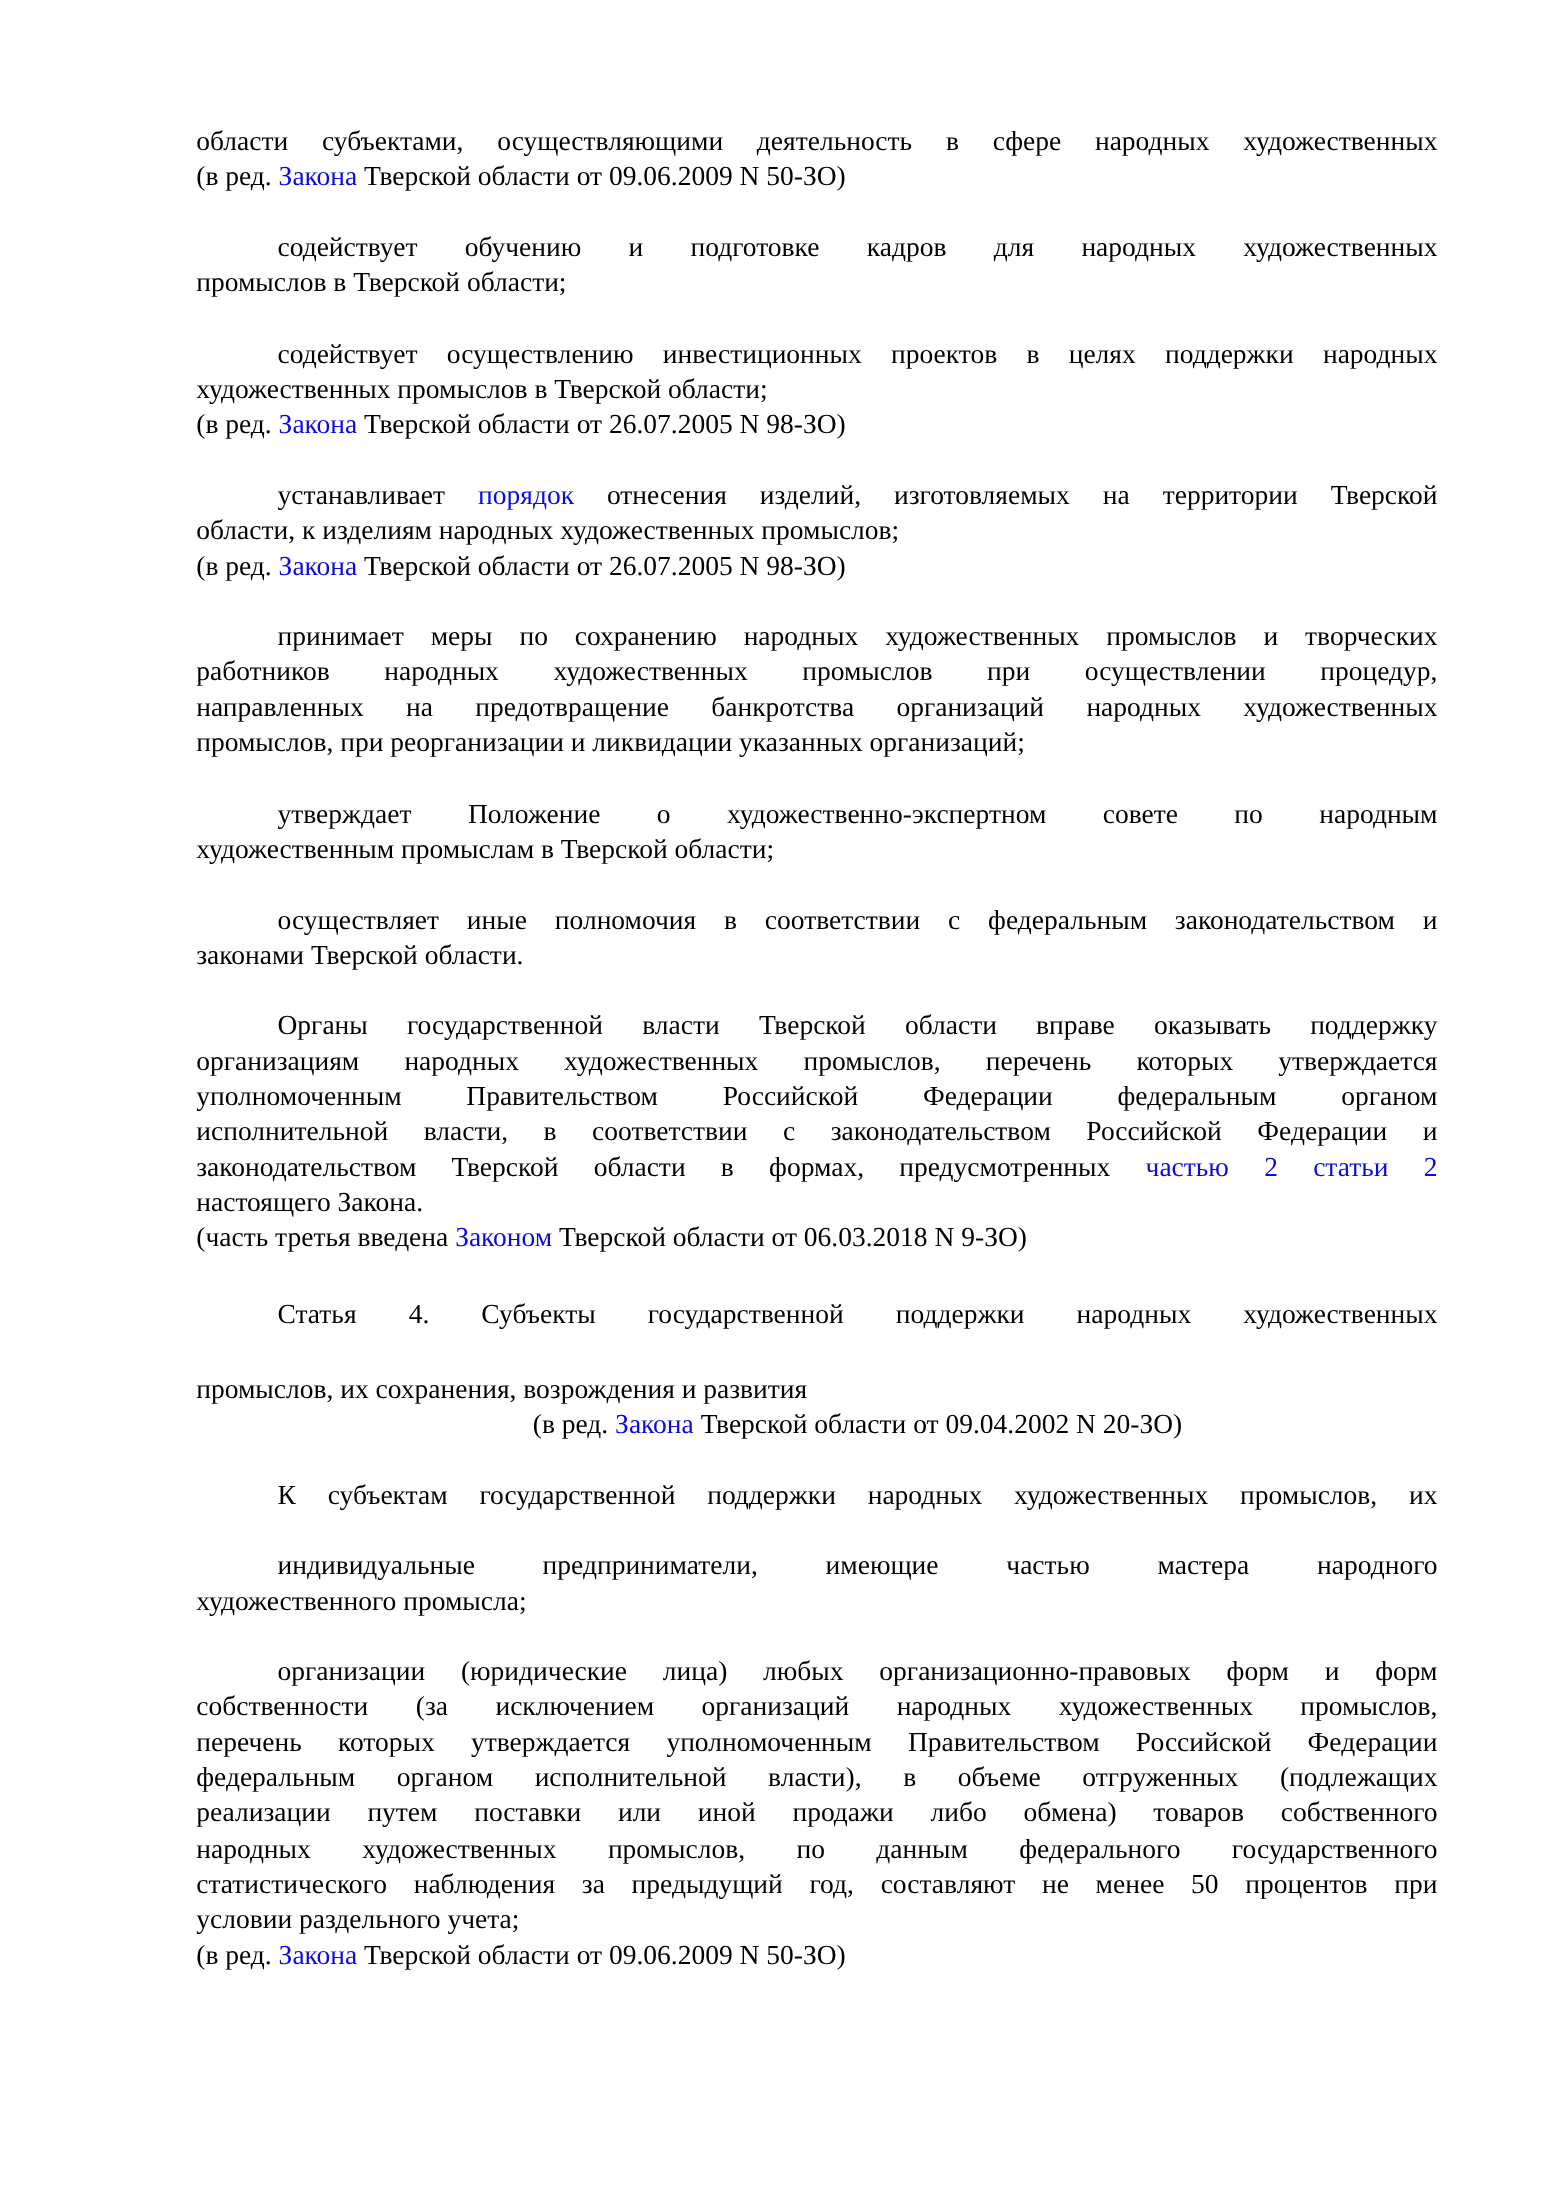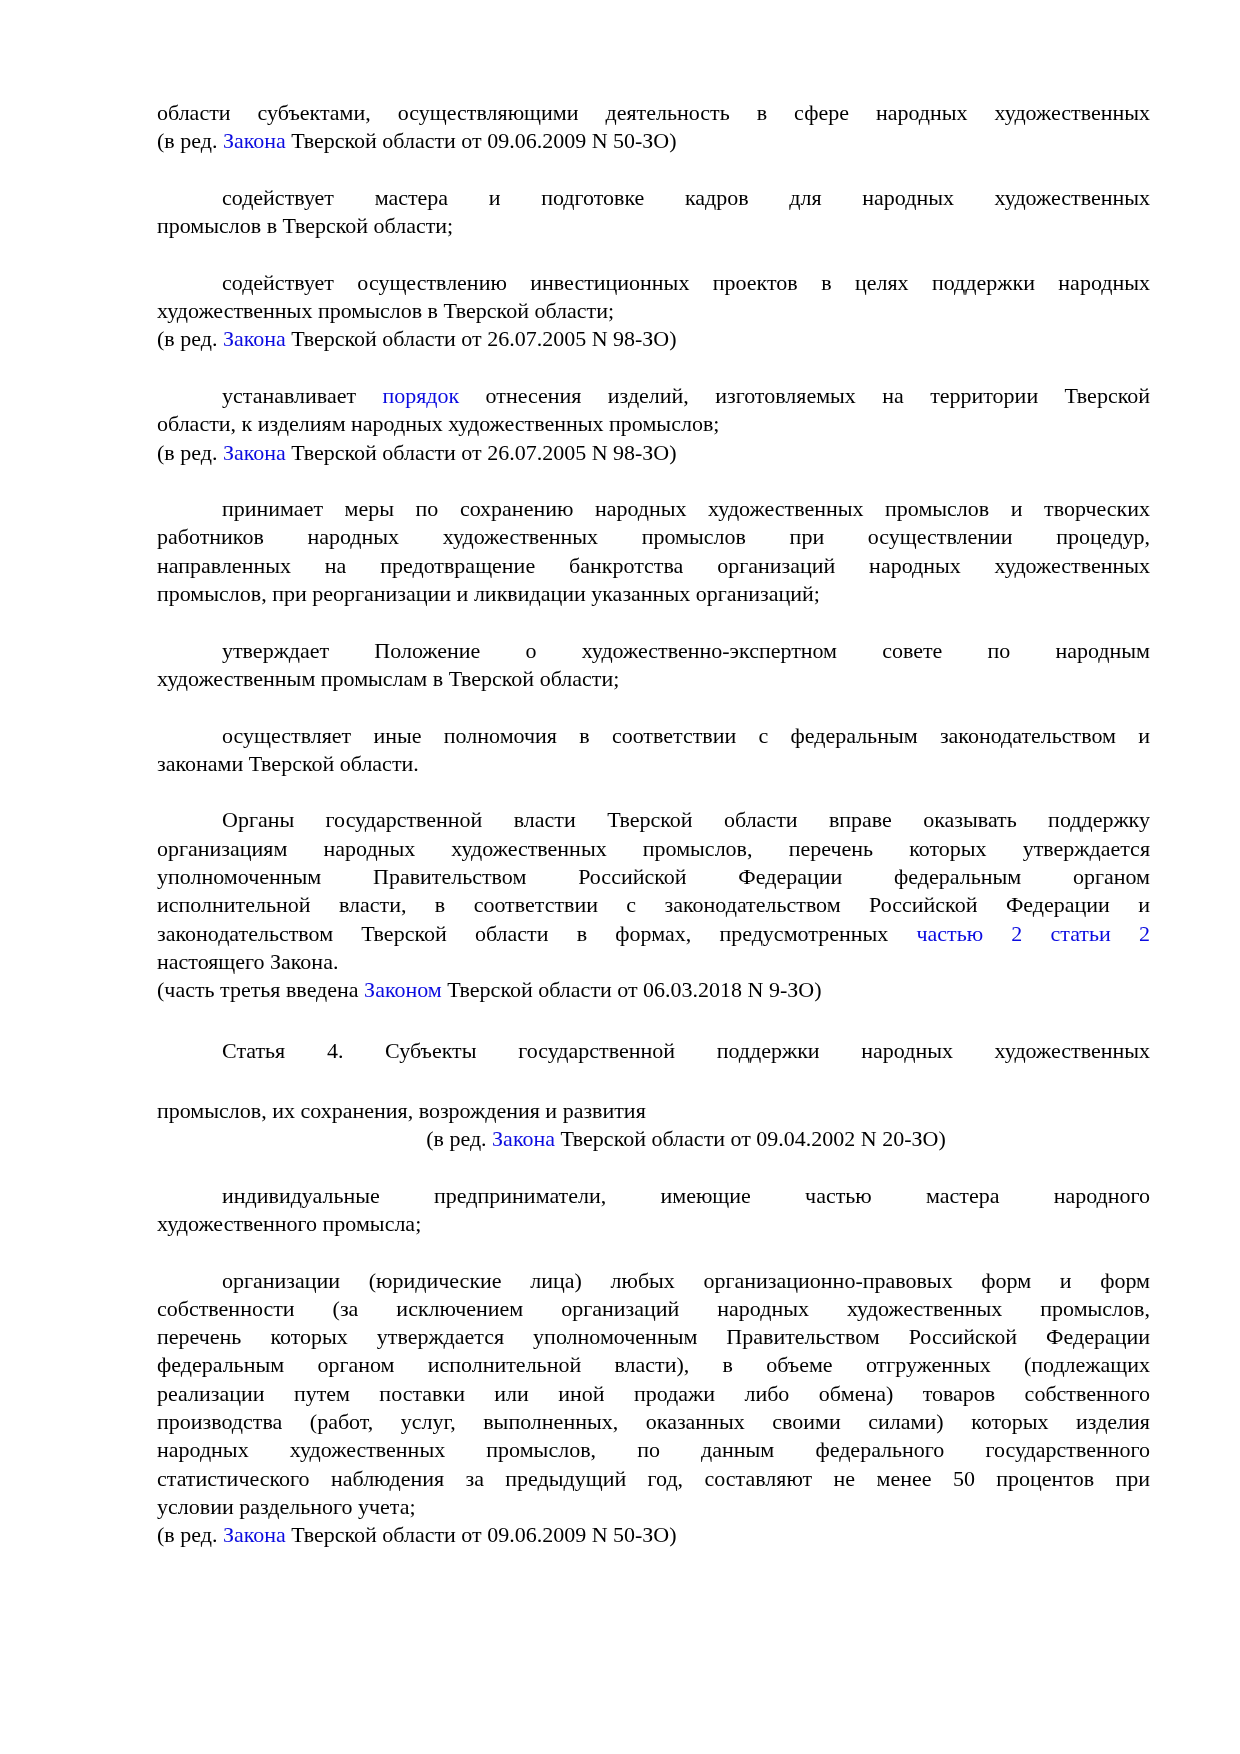--- a/index.html
+++ b/index.html
@@ -42,21 +42,21 @@
 </style>
 </head>
 <body style="background: rgb(255, 255, 255);">
 
 <main class="page">
     <div class="block">
       <div class="line j"><span>области субъектами, осуществляющими деятельность в сфере народных художественных</span></div>
       <div class="line l"><span>(в ред. </span><a class="doclink" href="#">Закона</a><span> Тверской области от 09.06.2009 N 50-ЗО)</span></div>
     </div>
     <div class="block">
-      <div class="line j ind"><span>содействует мастера и подготовке кадров для народных художественных</span></div>
+      <div class="line j ind"><span>содействует обучению и подготовке кадров для народных художественных</span></div>
       <div class="line l"><span>промыслов в Тверской области;</span></div>
     </div>
     <div class="block">
       <div class="line j ind"><span>содействует осуществлению инвестиционных проектов в целях поддержки народных</span></div>
       <div class="line l"><span>художественных промыслов в Тверской области;</span></div>
       <div class="line l"><span>(в ред. </span><a class="doclink" href="#">Закона</a><span> Тверской области от 26.07.2005 N 98-ЗО)</span></div>
     </div>
     <div class="block">
       <div class="line j ind"><span>устанавливает </span><a class="doclink" href="#">порядок</a><span> отнесения изделий, изготовляемых на территории Тверской</span></div>
       <div class="line l"><span>области, к изделиям народных художественных промыслов;</span></div>
@@ -84,30 +84,30 @@
       <div class="line j"><span>законодательством Тверской области в формах, предусмотренных </span><a class="doclink" href="#">частью 2 статьи 2</a></div>
       <div class="line l"><span>настоящего Закона.</span></div>
       <div class="line l"><span>(часть третья введена </span><a class="doclink" href="#">Законом</a><span> Тверской области от 06.03.2018 N 9-ЗО)</span></div>
     </div>
     <div class="block">
       <div class="line j ind b"><span>Статья 4. Субъекты государственной поддержки народных художественных</span></div>
       <div class="line l b"><span>промыслов, их сохранения, возрождения и развития</span></div>
       <div class="line l ind"><span>(в ред. </span><a class="doclink" href="#">Закона</a><span> Тверской области от 09.04.2002 N 20-ЗО)</span></div>
     </div>
     <div class="block">
+      <div class="line j ind"><span>К субъектам государственной поддержки народных художественных промыслов, их</span></div>
     </div>
     <div class="block">
       <div class="line j ind"><span>индивидуальные предприниматели, имеющие частью мастера народного</span></div>
       <div class="line l"><span>художественного промысла;</span></div>
     </div>
     <div class="block">
       <div class="line j ind"><span>организации (юридические лица) любых организационно-правовых форм и форм</span></div>
       <div class="line j"><span>собственности (за исключением организаций народных художественных промыслов,</span></div>
       <div class="line j"><span>перечень которых утверждается уполномоченным Правительством Российской Федерации</span></div>
       <div class="line j"><span>федеральным органом исполнительной власти), в объеме отгруженных (подлежащих</span></div>
       <div class="line j"><span>реализации путем поставки или иной продажи либо обмена) товаров собственного</span></div>
-      <div class="line j"><span>производства (работ, услуг, выполненных, оказанных своими силами) которых изделия</span></div>
       <div class="line j"><span>народных художественных промыслов, по данным федерального государственного</span></div>
       <div class="line j"><span>статистического наблюдения за предыдущий год, составляют не менее 50 процентов при</span></div>
       <div class="line l"><span>условии раздельного учета;</span></div>
       <div class="line l"><span>(в ред. </span><a class="doclink" href="#">Закона</a><span> Тверской области от 09.06.2009 N 50-ЗО)</span></div>
     </div>
   </main>
 
 </body></html>

